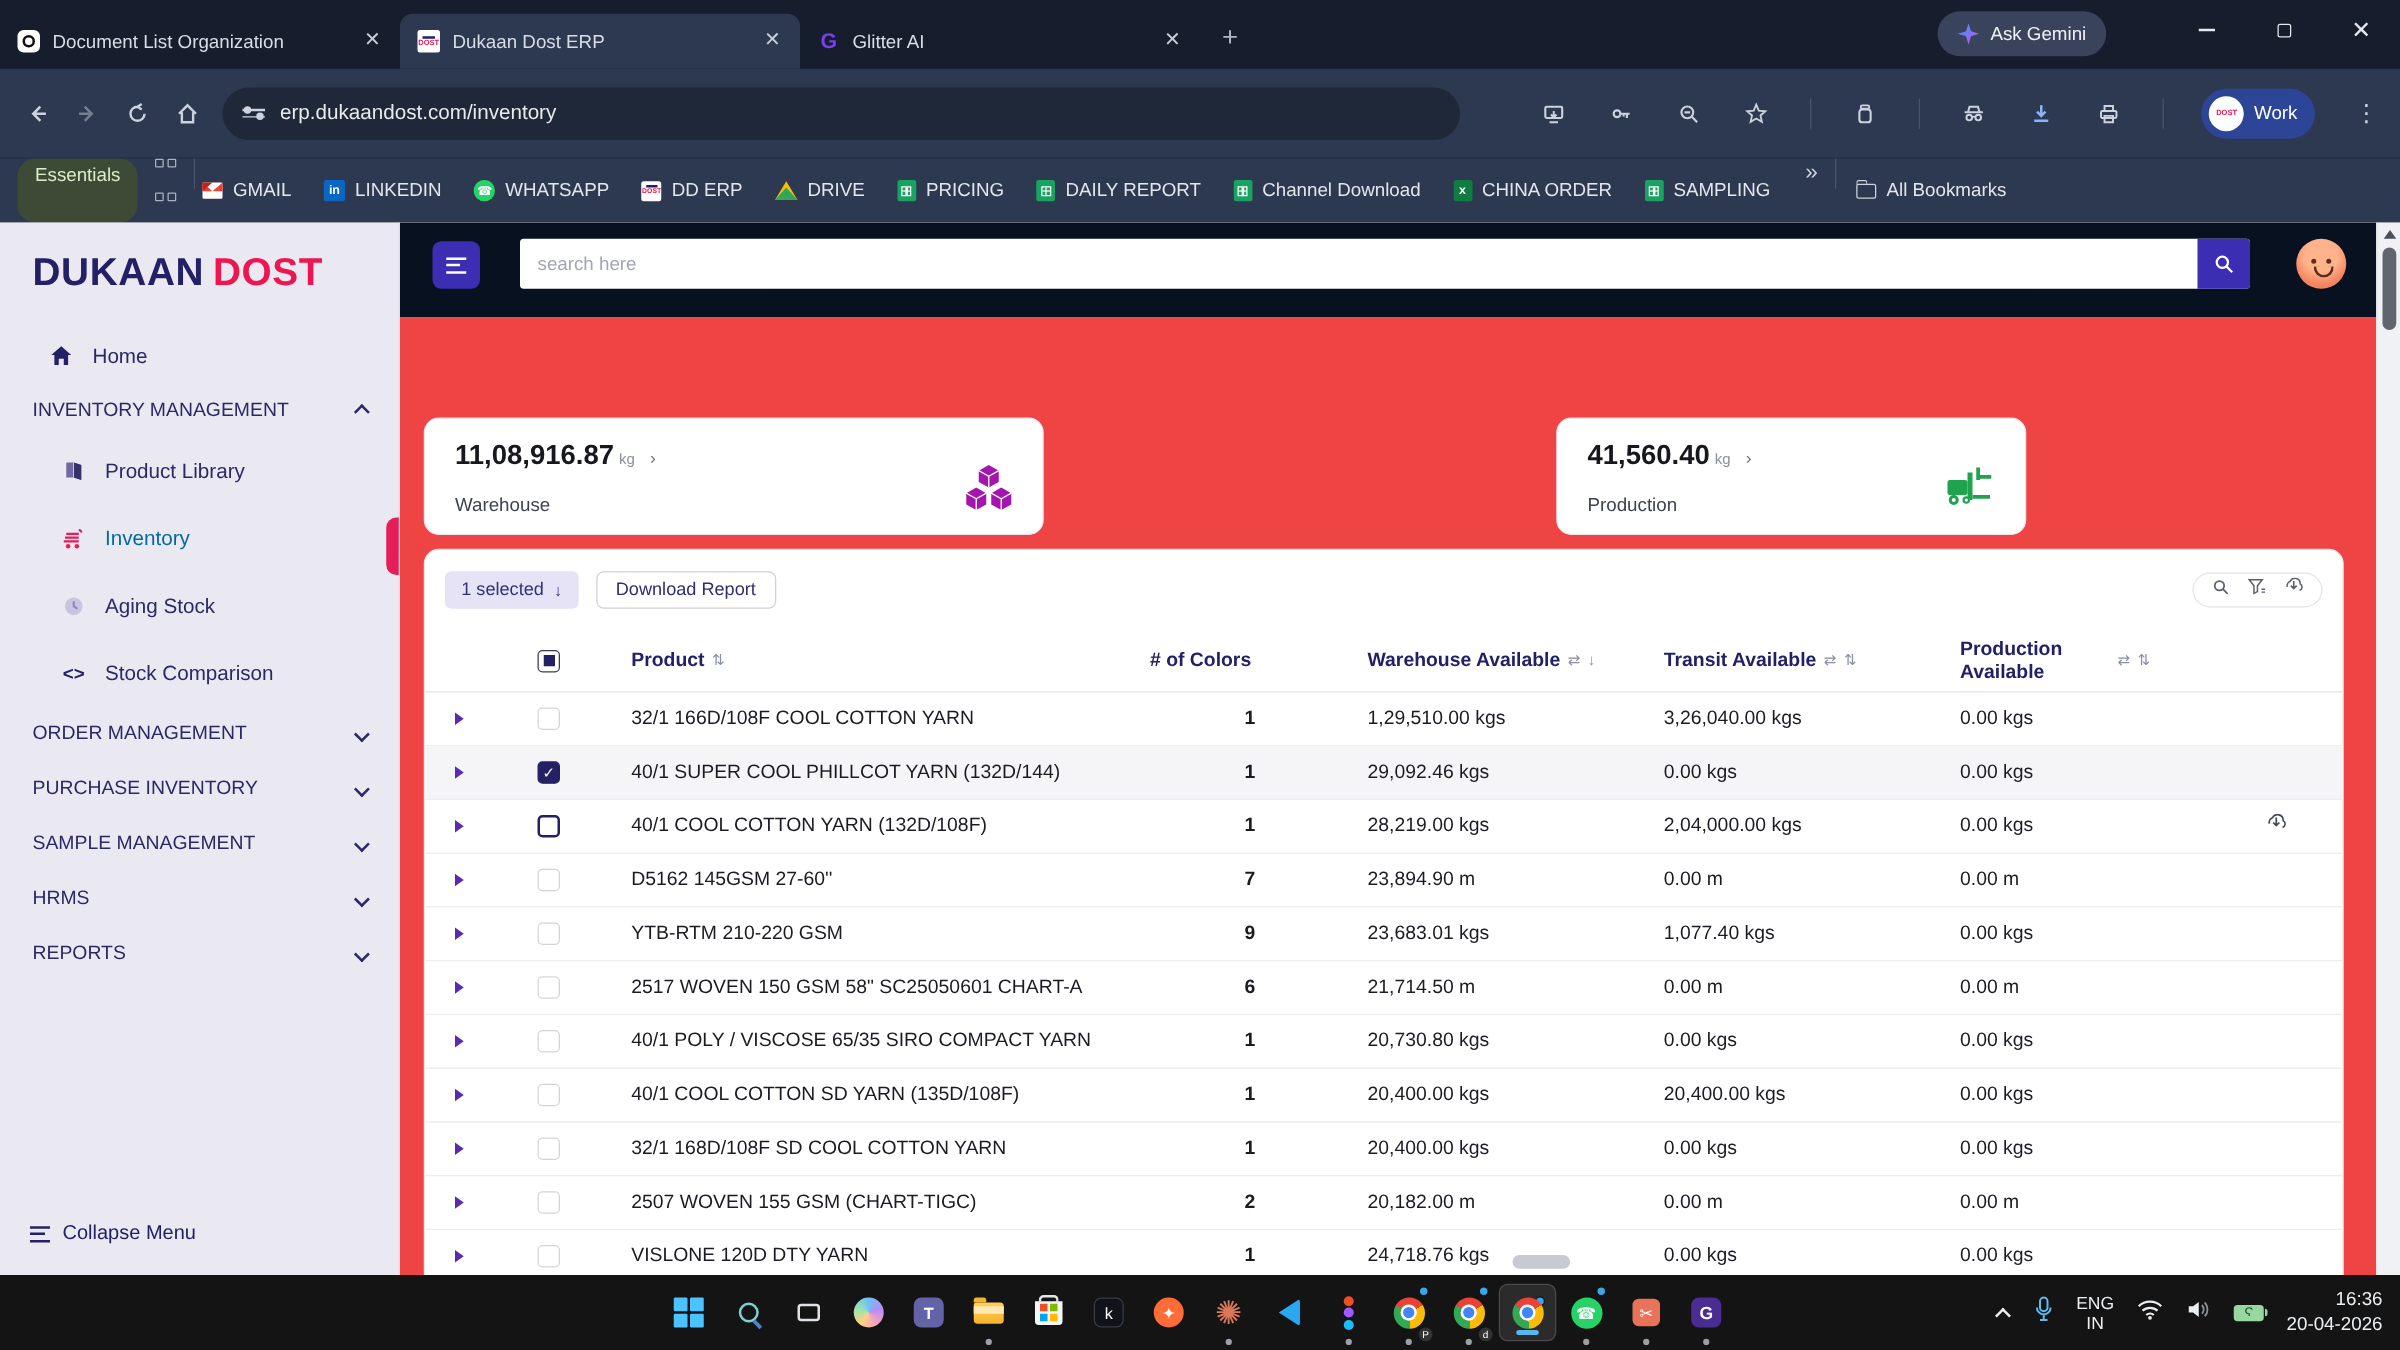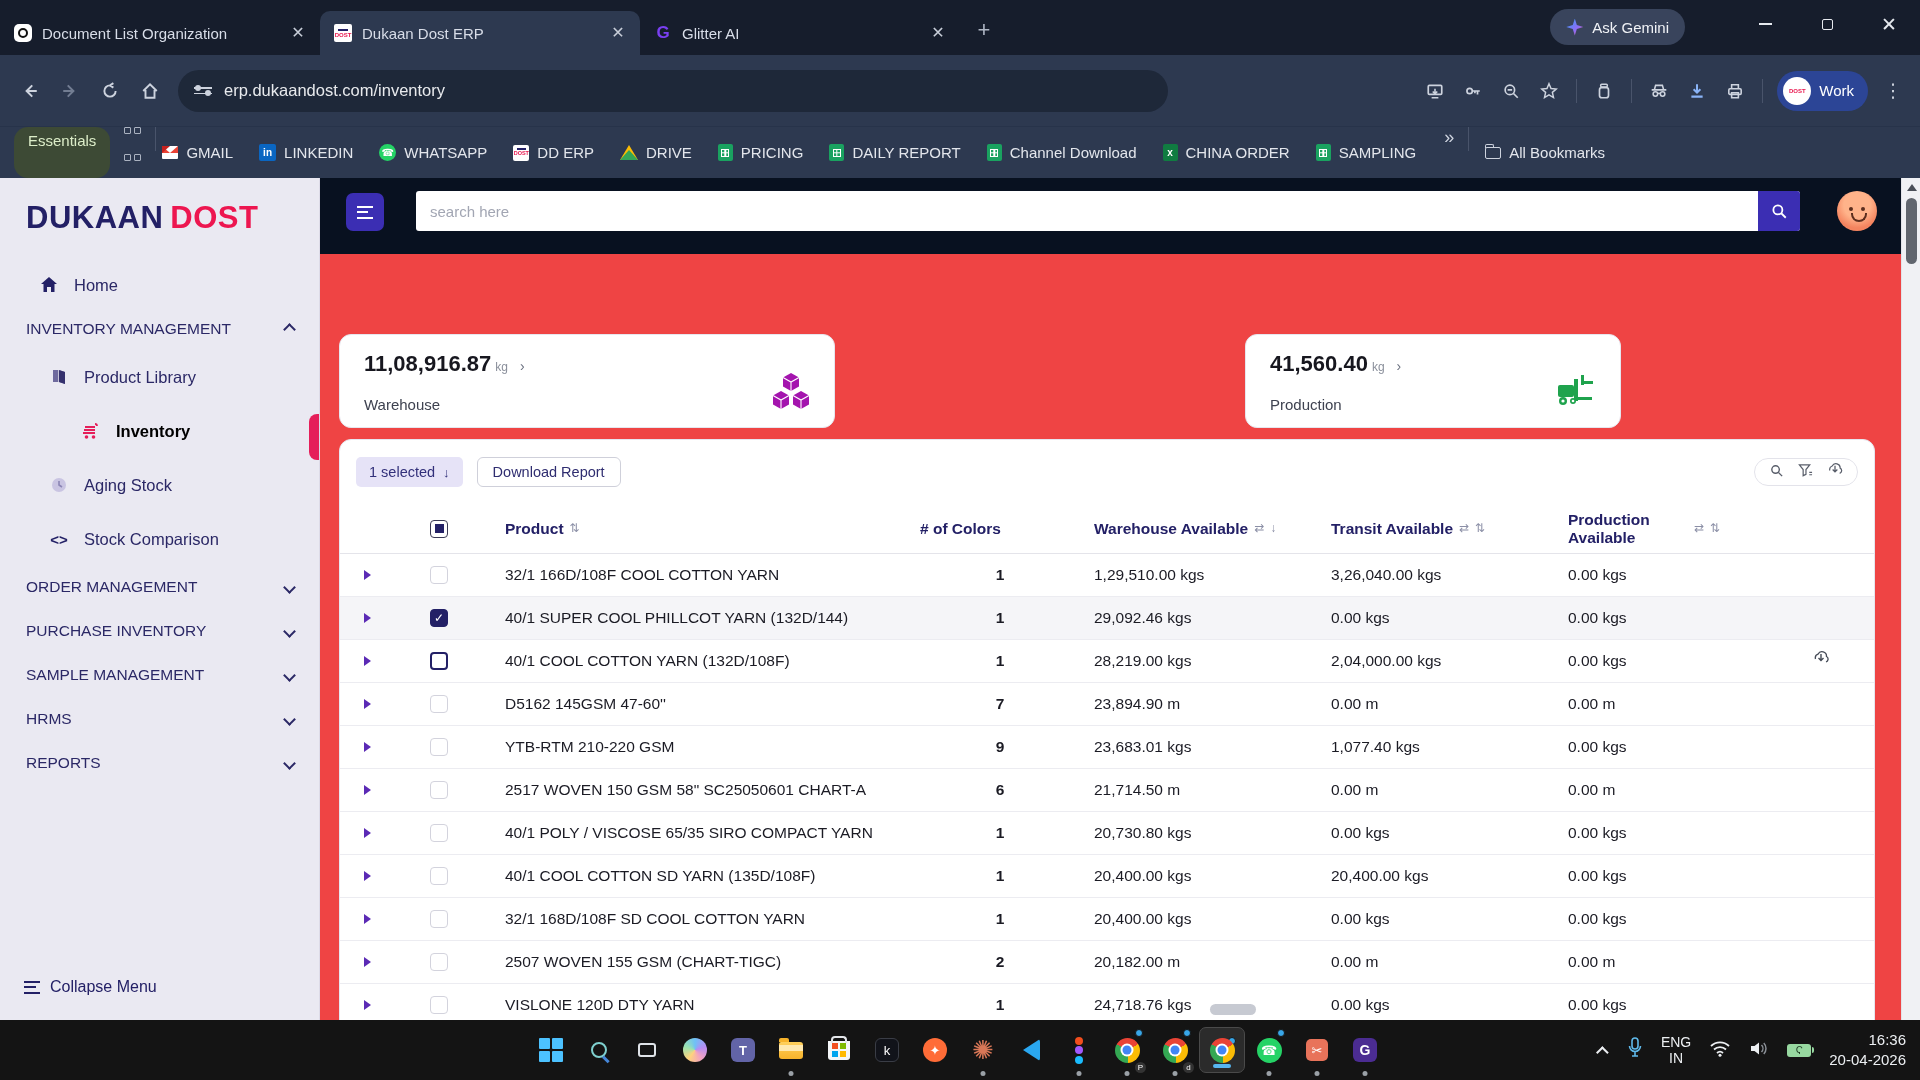--- a/index.html
+++ b/index.html
@@ -30,21 +30,21 @@
   #toolbar{position:absolute;left:0;top:55px;width:1920px;height:71px;background:#2d3950;display:flex;align-items:center;padding:0 10px;}
   .navic{width:40px;height:40px;display:flex;align-items:center;justify-content:center;color:#cdd3de;font-size:20px;border-radius:50%;}
   .navic.dim{color:#727d92;}
   #omnibox{height:42px;flex:0 0 990px;background:#1e2839;border-radius:21px;margin:0 8px;display:flex;align-items:center;padding:0 16px;gap:12px;}
   #omnibox .url{color:#e8eaed;font-size:16.5px;}
   .tune{display:flex;flex-direction:column;gap:4px;width:18px;}
   .tune i{display:block;height:1.8px;background:#cdd3de;position:relative;}
   .tune i::after{content:"";position:absolute;top:-2.2px;width:6px;height:6px;border-radius:50%;background:#cdd3de;}
   .tune i:first-child::after{left:1px;}
   .tune i:last-child::after{right:1px;}
-  .obx-icons{display:flex;align-items:center;gap:4px;margin-left:auto;}
+  .obx-icons{display:flex;align-items:center;gap:20px;margin-left:auto;}
   .obx-icons .navic{width:34px;height:34px;}
   svg.ic{display:block;}
   .vdiv{width:1px;height:24px;background:#49546b;margin:0 6px;}
   #profile-chip{height:40px;background:#2c4596;border-radius:20px;display:flex;align-items:center;gap:8px;padding:0 14px 0 6px;margin:0 4px;}
   #profile-chip .pava{width:28px;height:28px;border-radius:50%;background:#fff;display:flex;align-items:center;justify-content:center;font-size:6px;font-weight:bold;color:#e8174f;}
   #profile-chip .plabel{color:#fff;font-size:15px;}
   .kebab{color:#cdd3de;font-size:19px;letter-spacing:0;}
   
   #bookbar{position:absolute;left:0;top:126px;width:1920px;height:52px;background:#2d3950;display:flex;padding:0 14px;color:#e3e6ec;font-size:15px;border-top:1px solid #27334a;}
   .bm{display:flex;align-items:center;gap:8px;margin-right:26px;white-space:nowrap;}
@@ -73,21 +73,21 @@
   #webview{position:absolute;left:0;top:178px;width:1920px;height:842px;background:#edeff3;overflow:hidden;}
   
   #sidebar{position:absolute;left:0;top:0;width:320px;height:842px;background:#eae9f2;border-right:1px solid #dddbe8;}
   #logo{position:absolute;left:26px;top:22px;font-size:31px;font-weight:800;letter-spacing:.5px;}
   #logo .p1{color:#232066;}
   #logo .p2{color:#ed1650;margin-left:7px;}
   .snav{position:absolute;left:0;width:320px;display:flex;align-items:center;gap:14px;color:#2b2866;font-size:16.5px;padding-left:38px;}
   .snav .chev{margin-left:auto;margin-right:26px;width:9px;height:9px;border-right:2px solid #2b2866;border-bottom:2px solid #2b2866;transform:rotate(45deg);}
   .snav .chev.up{transform:rotate(-135deg);}
   .sub{padding-left:48px;}
-  .active-red{color:#000000;font-weight:700;margin-left:32px;}
+  .active-red{color:#0369a1;font-weight:400;}
   #active-pill{position:absolute;right:0;top:236px;width:10px;height:46px;background:#e51e5a;border-radius:8px 0 0 8px;}
   .sic{width:22px;height:22px;display:flex;align-items:center;justify-content:center;flex:0 0 22px;}
   #collapse{position:absolute;left:24px;bottom:24px;display:flex;align-items:center;gap:10px;color:#232066;font-size:16px;}
   .burger{display:flex;flex-direction:column;gap:3.5px;}
   .burger i{width:16px;height:2px;background:#232066;display:block;}
   .burger i:nth-child(2){width:12px;}
   
   #apptopbar{position:absolute;left:320px;top:0;width:1581px;height:76px;background:#081120;}
   #menu-btn{position:absolute;left:26px;top:15px;width:38px;height:38px;background:#3b2eb3;border-radius:7px;display:flex;align-items:center;justify-content:center;flex-direction:column;gap:3.5px;}
   #menu-btn i{width:16px;height:2px;background:#fff;display:block;}
@@ -629,21 +629,21 @@
             <span class="c-dl show">
               <svg width="18" height="16" viewBox="0 0 16 16">
                   <path d="M8 3 V9 M5.5 7 L8 9.5 L10.5 7" stroke="#444a56" stroke-width="1.4" fill="none"></path>
                   <path d="M2.5 8 A4 4 0 0 1 5 3.2 A4.5 4.5 0 0 1 13.5 5.5 A3 3 0 0 1 13 11" stroke="#444a56" stroke-width="1.3" fill="none"></path>
                 </svg>
             </span>
           </div>
             <div class="trow tgrid">
             <span class="expand"></span>
             <span class="cbx"></span>
-            <span class="c-prod">D5162 145GSM 47-60''</span>
+            <span class="c-prod">D5162 145GSM 27-60''</span>
             <span class="c-col">7</span>
             <span class="c-num">23,894.90 m</span>
             <span class="c-num">0.00 m</span>
             <span class="c-num">0.00 m</span>
             <span class="c-dl">
               <svg width="18" height="16" viewBox="0 0 16 16">
                   <path d="M8 3 V9 M5.5 7 L8 9.5 L10.5 7" stroke="#444a56" stroke-width="1.4" fill="none"></path>
                   <path d="M2.5 8 A4 4 0 0 1 5 3.2 A4.5 4.5 0 0 1 13.5 5.5 A3 3 0 0 1 13 11" stroke="#444a56" stroke-width="1.3" fill="none"></path>
                 </svg>
             </span>

